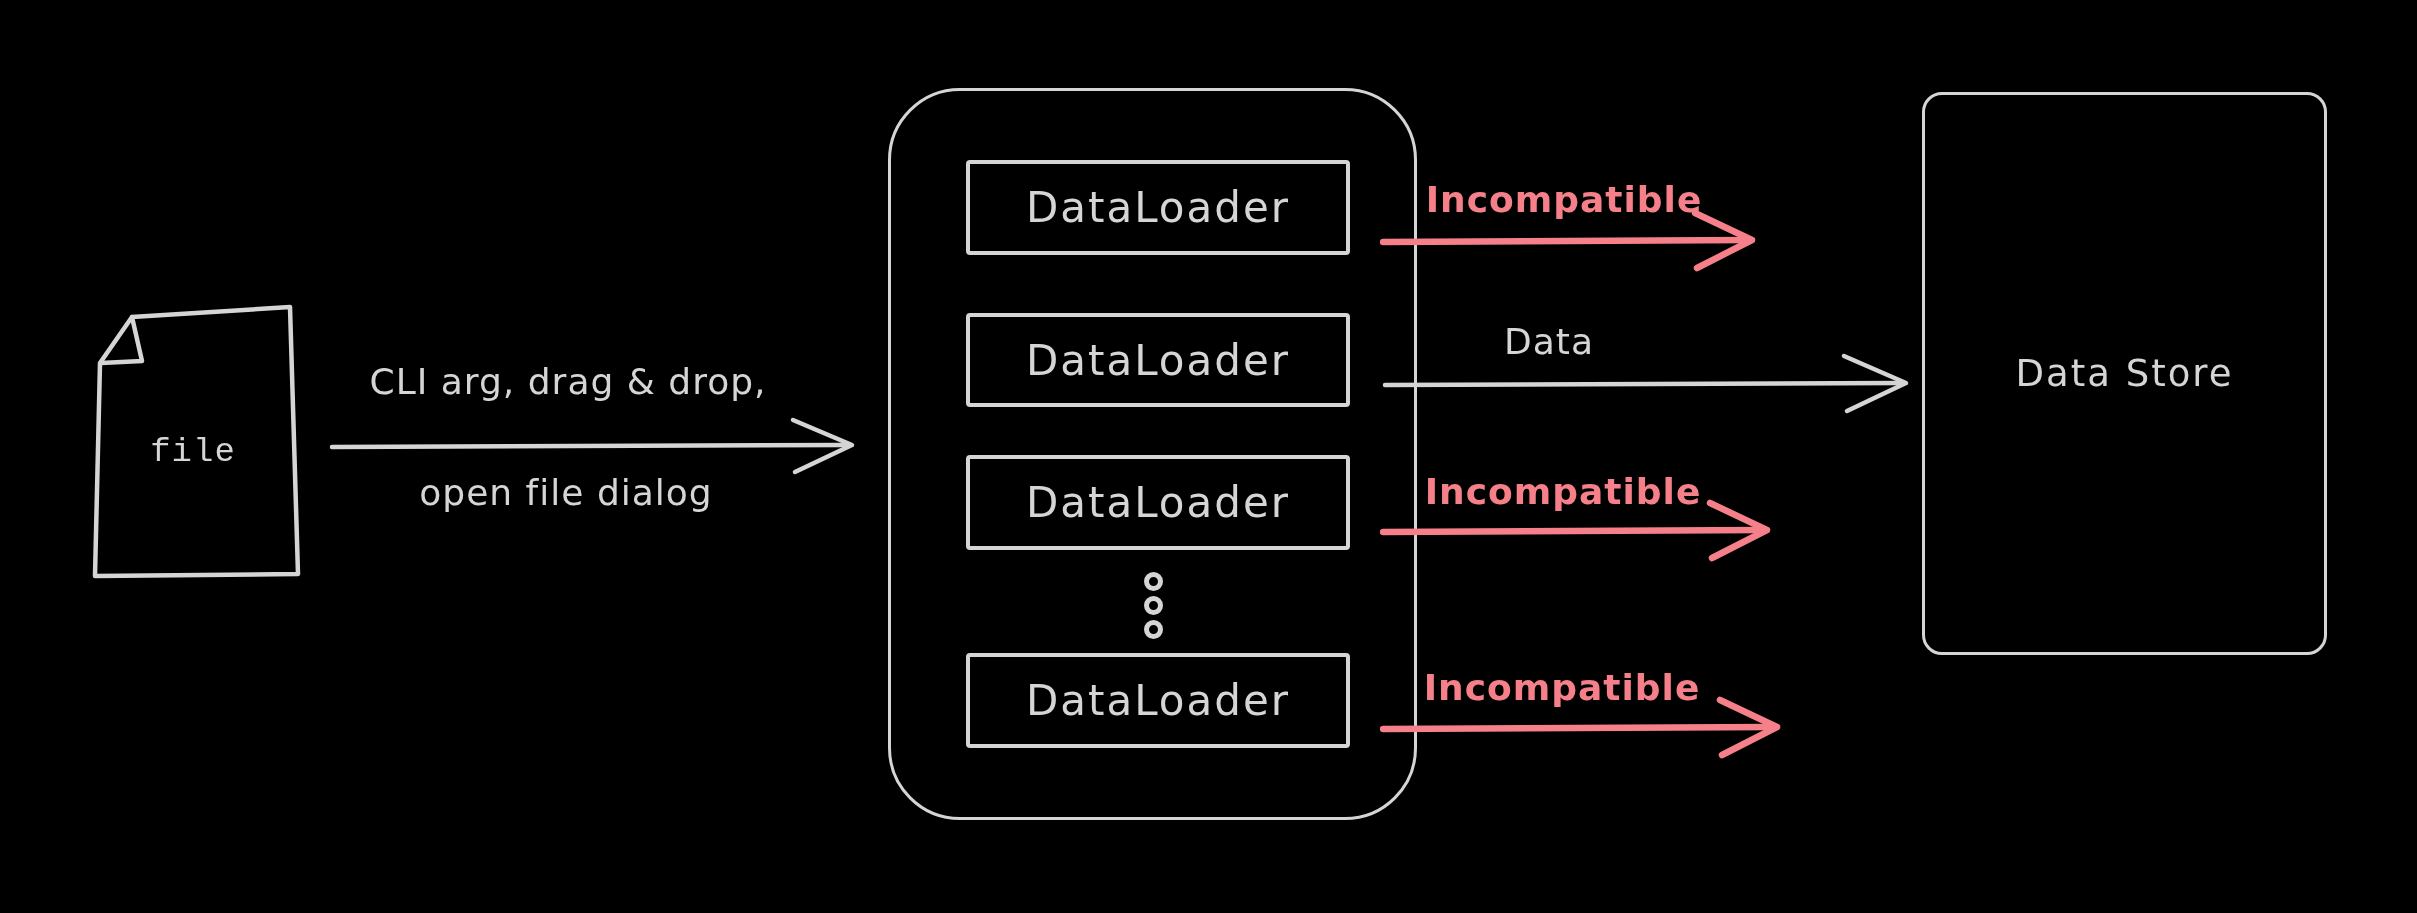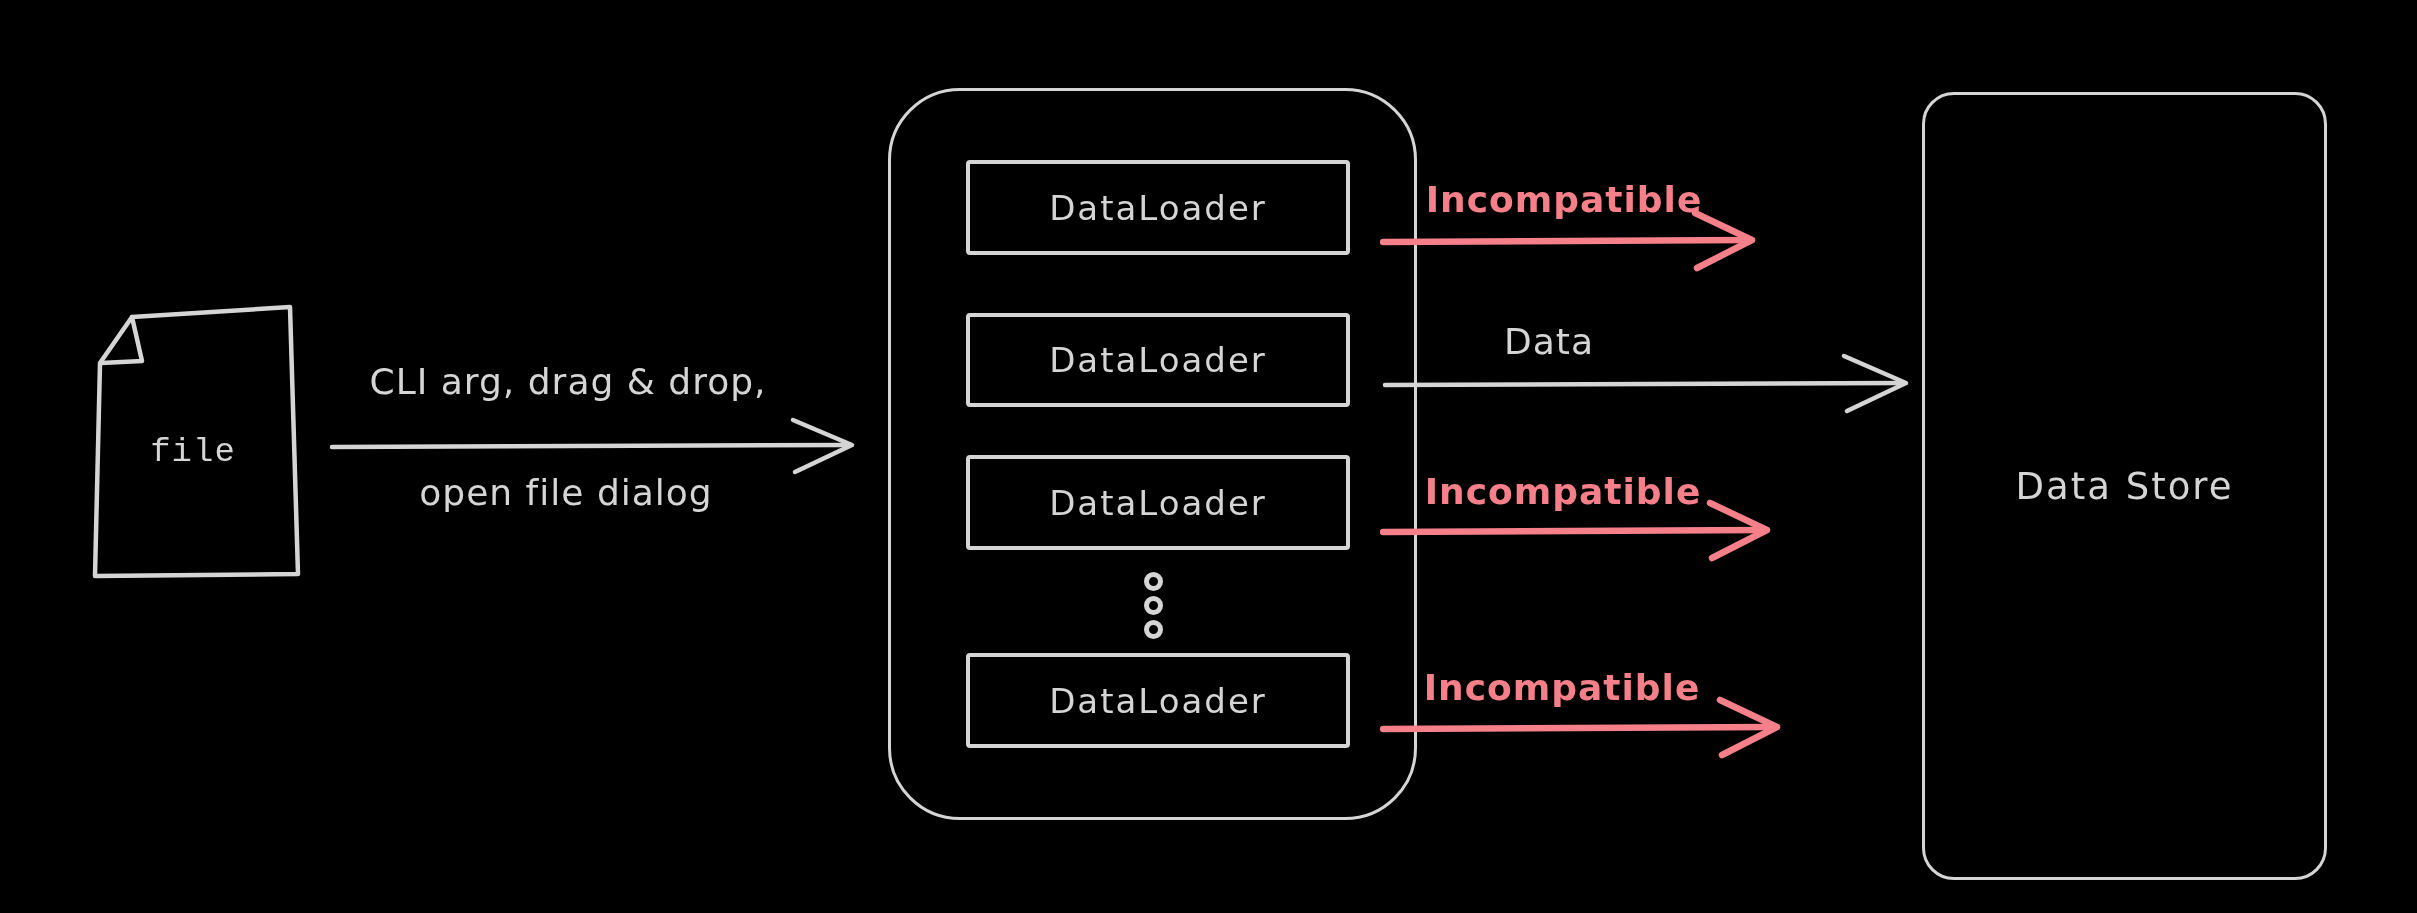--- a/index.html
+++ b/index.html
@@ -43,21 +43,21 @@
     height: 95px;
     border: 4px solid var(--stroke, #d5d5d5);
     border-radius: 4px;
     box-sizing: border-box;
     display: flex;
     align-items: center;
     justify-content: center;
   }
   .loader-box .label-inline {
     color: var(--stroke, #d5d5d5);
-    font-size: 34px;
+    font-size: 42px;
     letter-spacing: 2px;
     white-space: nowrap;
     text-align: center;
   }
   .store-box {
     display: flex;
     align-items: center;
     justify-content: center;
   }
   .store-box .label-inline {
@@ -135,17 +135,17 @@
     <path d="M330,8 L387,35 L332,63" stroke-width="6.5"></path>
   </svg>
   <div class="label red fs36" style="left:1563px; top:491px;">Incompatible</div>
 
   <svg class="shape red" style="left:1380px; top:692px;" width="405" height="70" viewBox="0 0 405 70">
     <path d="M3,37 L392,35" stroke-width="6.5"></path>
     <path d="M340,8 L397,35 L342,63" stroke-width="6.5"></path>
   </svg>
   <div class="label red fs36" style="left:1562px; top:687px;">Incompatible</div>
 
-  <div class="box-rounded store-box" style="left:1922px; top:92px; width:405px; height:788px; border-radius:32px;">
+  <div class="box-rounded store-box" style="left:1922px; top:92px; width:405px; height:563px; border-radius:20px;">
     <span class="label-inline">Data Store</span>
   </div>
 
 </div>
 
 </body></html>

